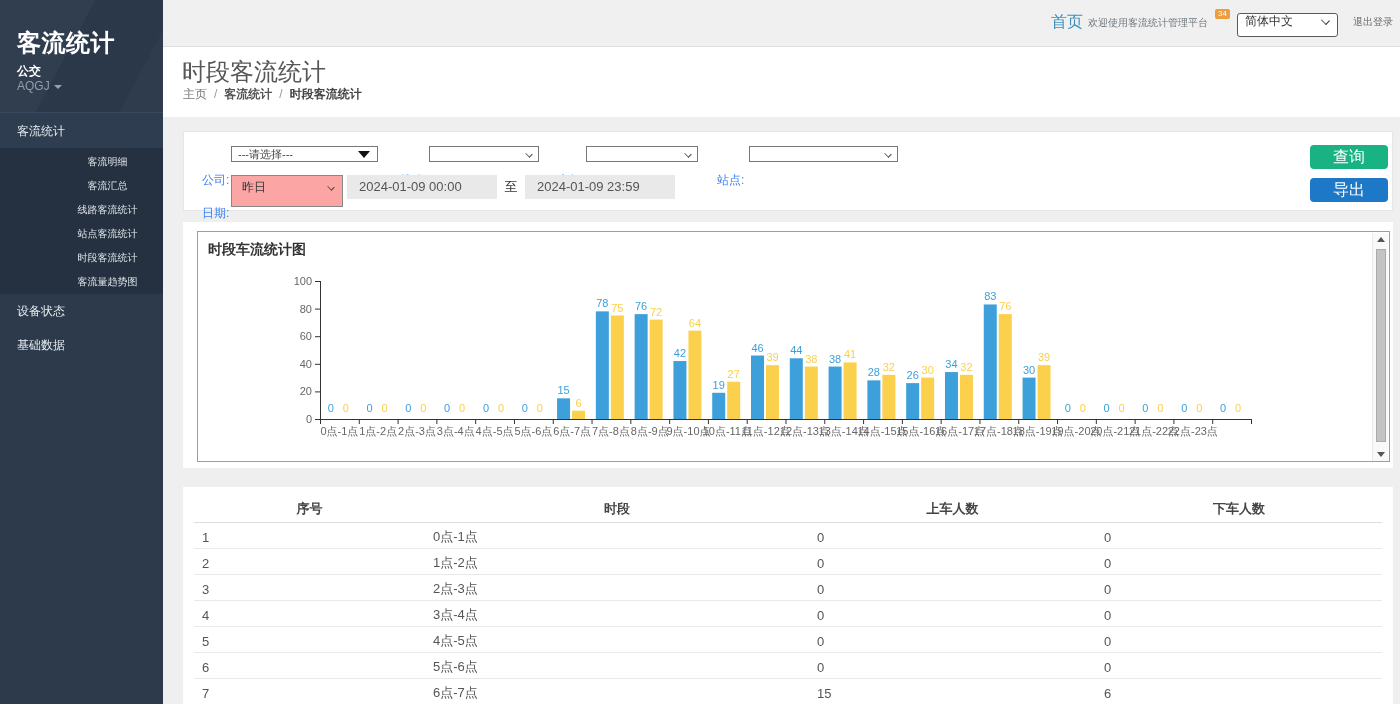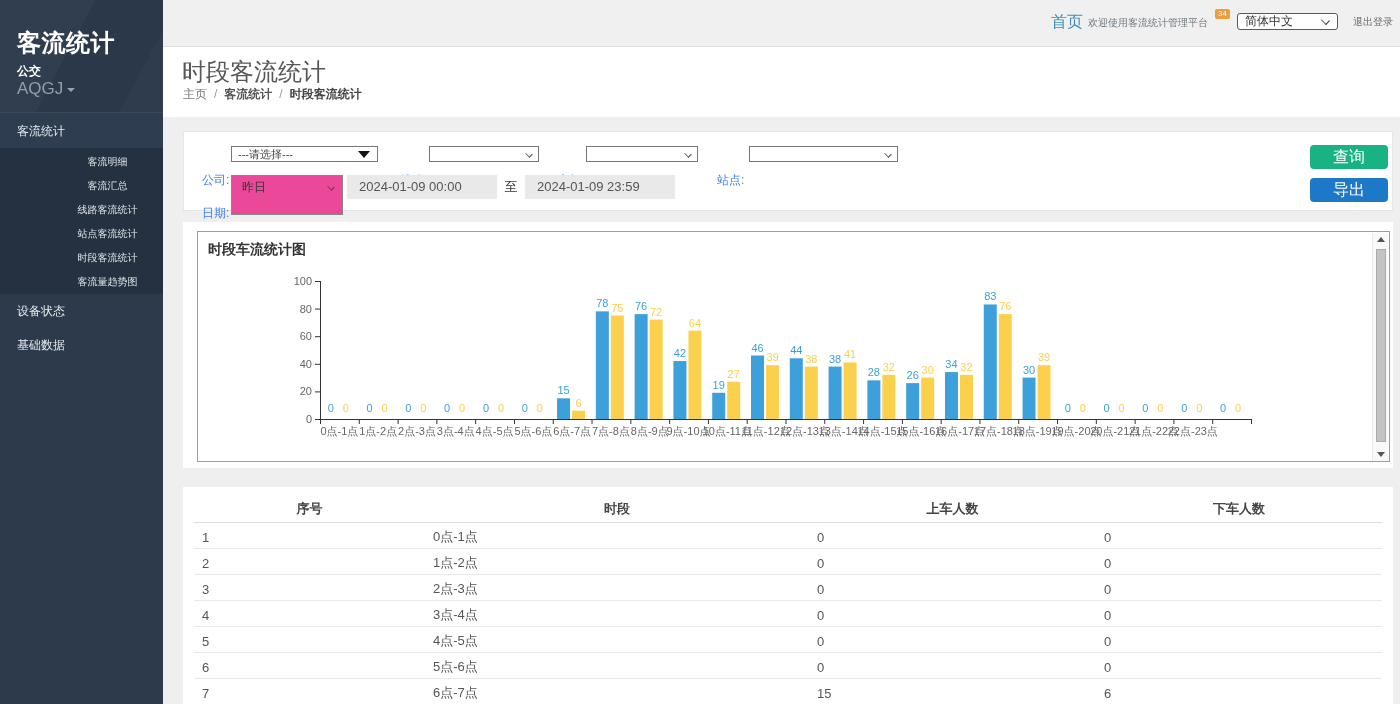--- a/index.html
+++ b/index.html
@@ -7,57 +7,57 @@
 body { position:relative; background:#efefef; }
 
 
 #sidebar { position:absolute; left:0; top:0; width:163px; height:704px; background:#2c3a4c; overflow:hidden; }
 #sb-pattern { position:absolute; left:0; top:0; width:163px; height:220px;
   background:
     linear-gradient(118deg, rgba(255,255,255,0.02) 0 34%, rgba(0,0,0,0.03) 34% 64%, rgba(255,255,255,0.012) 64%);
 }
 #logo { position:absolute; left:17px; top:27px; font-size:24px; font-weight:bold; color:#fff; letter-spacing:0.5px; }
 #co1 { position:absolute; left:17px; top:63px; font-size:12px; font-weight:bold; color:#fff; }
-#co2 { position:absolute; left:17px; top:79px; font-size:17px; color:#939ea9; }
+#co2 { position:absolute; left:17px; top:79px; font-size:12px; color:#939ea9; }
 #co2 .caret { display:inline-block; width:0; height:0; border-left:4px solid transparent; border-right:4px solid transparent; border-top:4px solid #97a1ad; margin-left:4px; vertical-align:middle; }
 #menu { position:absolute; left:0; top:112px; width:163px; }
 .m-sec { height:34px; line-height:34px; padding-left:17px; color:#e8ecf1; font-size:12px; }
 .m-sec.first { height:36px; line-height:36px; }
 .m-sec.first { border-top:1px solid #3a4a5c; background:#2e3d4f; }
 #submenu { background:#253140; padding:2px 0 0; }
 .m-sub { height:24px; line-height:24px; padding-left:52px; color:#dfe5ea; font-size:10px;text-align:center; }
 
 
 #main { position:absolute; left:163px; top:0; width:1237px; height:704px;padding-left:11px; }
 #navbar { position:absolute; left:0; top:0; width:1237px; height:47px; background:#f0f0f0; border-bottom:1px solid #ddd; }
 #nv-home { position:absolute; left:888px; top:12px; font-size:16px; color:#3c8dbc; }
 #nv-welcome { position:absolute; left:925px; top:16px; font-size:10px; color:#6e777e; }
 #nv-badge { position:absolute; left:1052px; top:9px; width:15px; height:10px; background:#ed9d3e; border-radius:2px; color:#fff; font-size:8px; text-align:center; line-height:10px; }
-#nv-sel { position:absolute; left:1074px; top:13px; width:101px; height:17px; background:#fff; border:1px solid #5a5a5a; border-radius:3px; font-size:12px; color:#333; line-height:15px; padding-left:7px; }
+#nv-sel { position:absolute; left:1074px; top:13px; width:101px; height:24px; background:#fff; border:1px solid #5a5a5a; border-radius:3px; font-size:12px; color:#333; line-height:15px; padding-left:7px; }
 #nv-sel .chev { position:absolute; right:8px; top:4px; width:7px; height:7px; border-right:1.6px solid #333; border-bottom:1.6px solid #333; transform:rotate(45deg) scale(1,0.8); transform-origin:center; margin-top:-1px; }
 #nv-logout { position:absolute; left:1190px; top:15px; font-size:10px; color:#666; }
 
 #whiteband { position:absolute; left:0; top:47px; width:1237px; height:70px; background:#fff; }
 #h1 { position:absolute; left:19px; top:9px; font-size:24px; font-weight:400; color:#575757; }
 #crumbs { position:absolute; left:20px; top:39px; font-size:12px; color:#777; }
 #crumbs b { color:#444; }
 #crumbs .sep { color:#999; margin:0 7px; }
 #crumbs .mid { font-weight:bold; color:#555; }
 
 
 #filter { position:absolute; left:20px; top:131px; width:1210px; height:80px; background:#fff; border:1px solid #e6e6e6; }
 .flabel { position:absolute; font-size:12px; color:#3b82f6;margin-top:24px; }
 .fsel { position:absolute; background:#fff; border:1px solid #777; height:16px; }
 .fsel .chev { position:absolute; right:6px; top:4px; width:6px; height:6px; border-right:1.5px solid #444; border-bottom:1.5px solid #444; transform:rotate(45deg) scale(1,0.75); }
 #sel-company { left:47px; top:14px; width:147px; font-size:11px; color:#444; line-height:14px; padding-left:6px; }
 #sel-company .tri { position:absolute; right:7px; top:4px; width:0; height:0; border-left:6px solid transparent; border-right:6px solid transparent; border-top:7px solid #111; }
 #sel-line   { left:245px; top:14px; width:110px; }
 #sel-bus    { left:402px; top:14px; width:112px; }
 #sel-stop   { left:565px; top:14px; width:149px; }
-#row2-sel { position:absolute; left:47px; top:43px; width:112px; height:40px; border:1px solid #888; background:#ec4899; font-size:12px; color:#333; line-height:22px; padding-left:10px; }
+#row2-sel { position:absolute; left:47px; top:43px; width:112px; height:32px; border:1px solid #888; background:#fca5a5; font-size:12px; color:#333; line-height:22px; padding-left:10px; }
 #row2-sel .chev { position:absolute; right:8px; top:8px; width:6px; height:6px; border-right:1.5px solid #444; border-bottom:1.5px solid #444; transform:rotate(45deg) scale(1,0.75); }
 .dinput { position:absolute; top:43px; height:24px; background:#e9e9e9; font-size:13px; color:#555; line-height:24px; padding-left:12px; }
 #din1 { left:163px; width:150px; }
 #zhi { position:absolute; left:313px; top:43px; width:28px; height:24px; background:#fff; font-size:13px; color:#333; text-align:center; line-height:24px; }
 #din2 { left:341px; width:150px; }
 .btn { position:absolute; left:1126px; width:78px; height:24px; border-radius:4px; color:#fff; font-size:16px; text-align:center; line-height:24px; }
 #btn-q { top:13px; background:#18b283; }
 #btn-e { top:46px; background:#1e78c8; }
 
 

